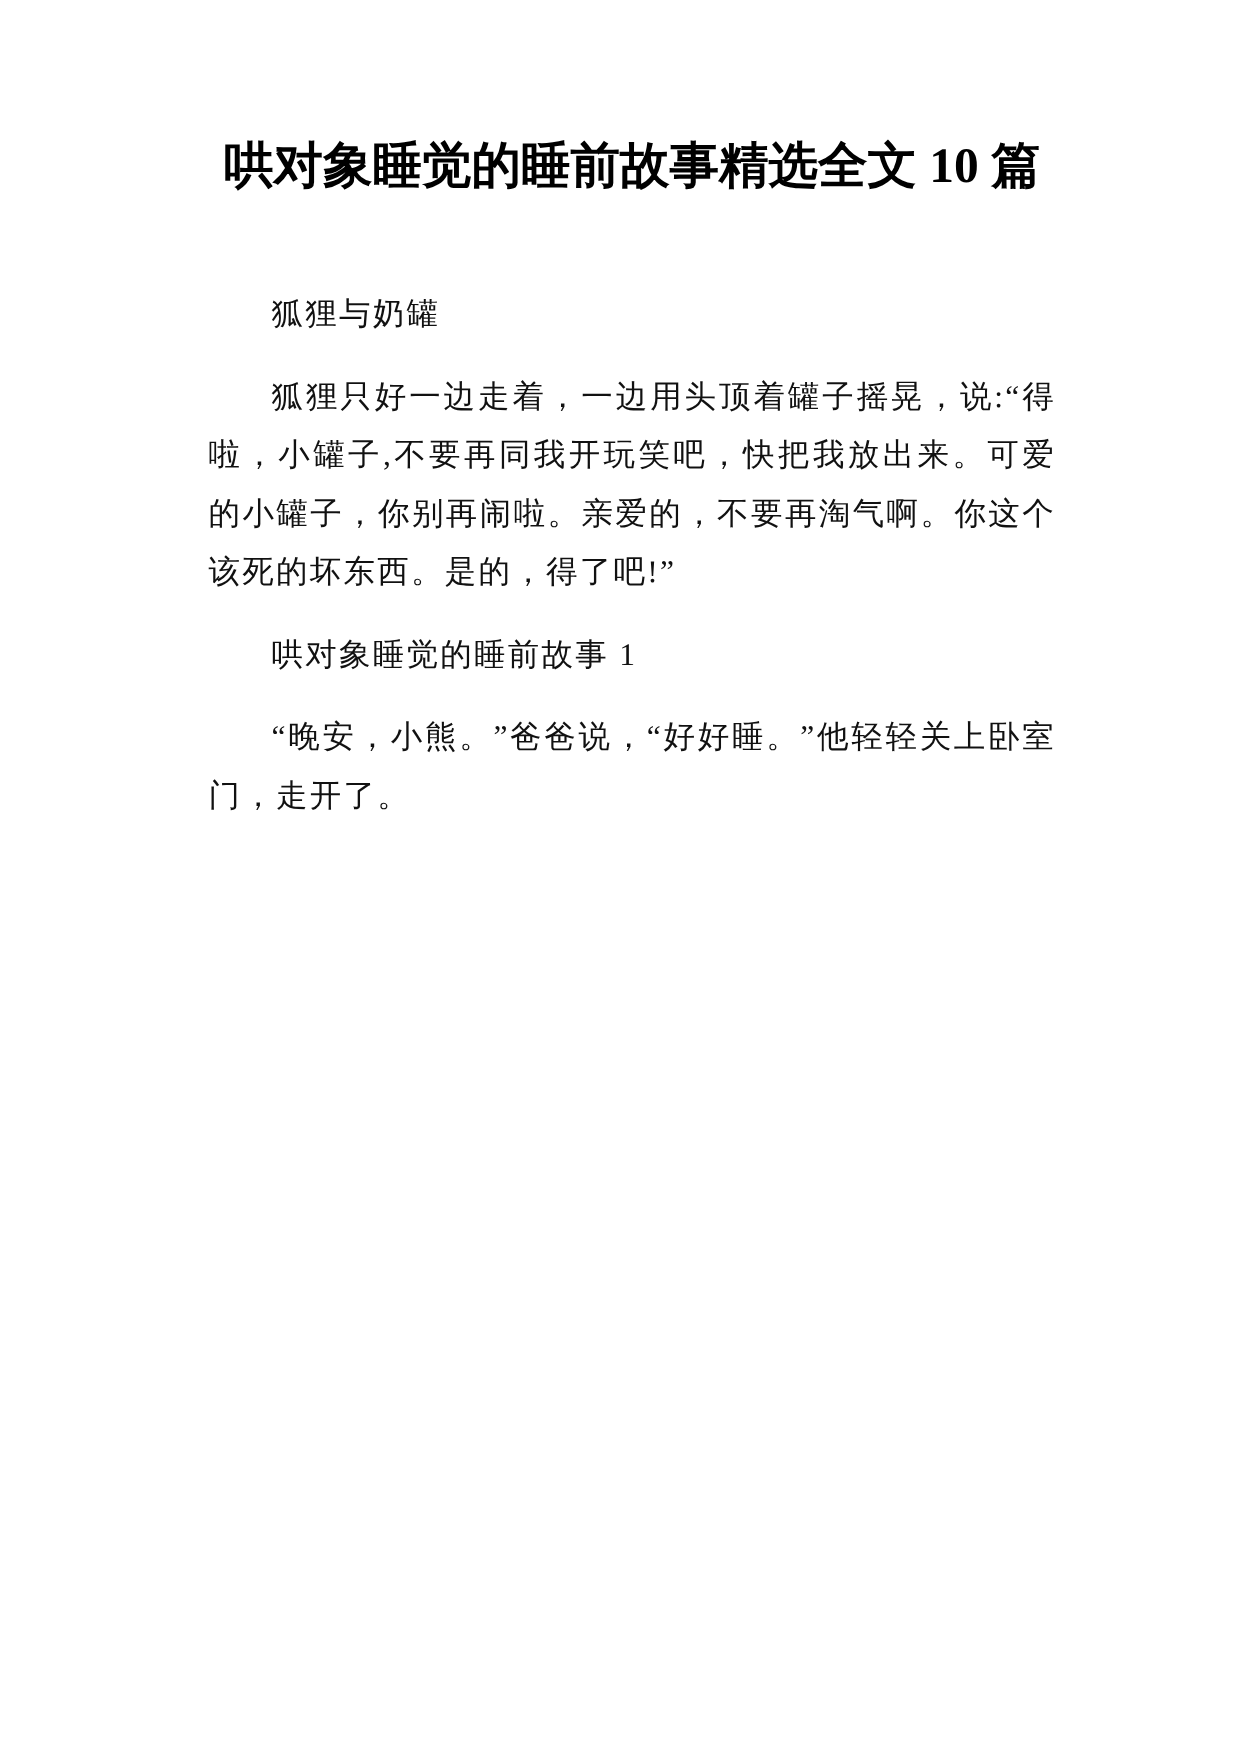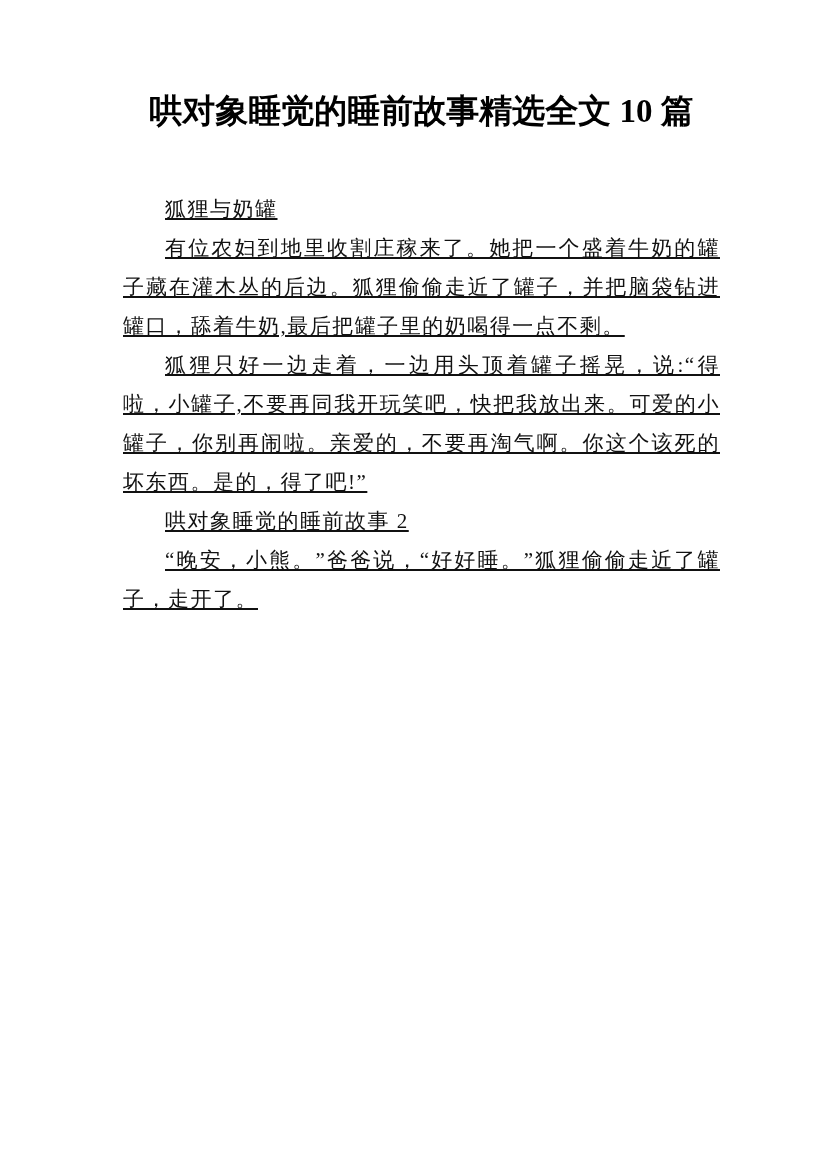--- a/index.html
+++ b/index.html
@@ -29,34 +29,32 @@
     text-align: center;
     white-space: nowrap;
     color: #000000;
   }
   .doc-body {
     font-size: 21px;
     line-height: 39px;
     color: #111111;
   }
   .para {
-    margin: 0;
+    margin: 16px;
     padding: 0;
     text-indent: 2em;
     text-align: justify;
     letter-spacing: 1.5px;
     word-break: break-all;
-    text-decoration: underline;
   }
 </style>
 </head>
 <body>
 
 <div class="page">
   <h1 class="doc-title">哄对象睡觉的睡前故事精选全文 10 篇</h1>
   <div class="doc-body">
       <p class="para para-heading">狐狸与奶罐</p>
-      <p class="para para-body">有位农妇到地里收割庄稼来了。她把一个盛着牛奶的罐子藏在灌木丛的后边。狐狸偷偷走近了罐子，并把脑袋钻进罐口，舔着牛奶,最后把罐子里的奶喝得一点不剩。</p>
       <p class="para para-body">狐狸只好一边走着，一边用头顶着罐子摇晃，说:“得啦，小罐子,不要再同我开玩笑吧，快把我放出来。可爱的小罐子，你别再闹啦。亲爱的，不要再淘气啊。你这个该死的坏东西。是的，得了吧!”</p>
-      <p class="para para-heading">哄对象睡觉的睡前故事 2</p>
-      <p class="para para-body">“晚安，小熊。”爸爸说，“好好睡。”狐狸偷偷走近了罐子，走开了。</p>
+      <p class="para para-heading">哄对象睡觉的睡前故事 1</p>
+      <p class="para para-body">“晚安，小熊。”爸爸说，“好好睡。”他轻轻关上卧室门，走开了。</p>
     </div>
 </div>
 
 </body></html>

